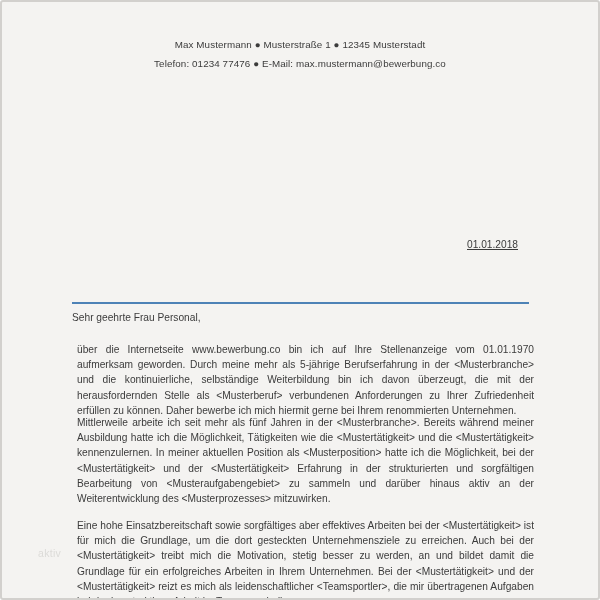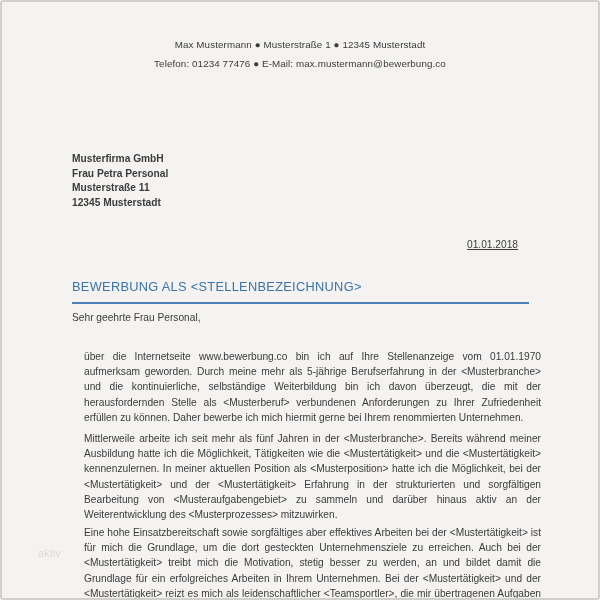--- a/index.html
+++ b/index.html
@@ -70,58 +70,51 @@
     top: 310px;
     left: 70px;
     margin: 0;
     font-size: 10.2px;
     text-align: center;
   }
   .para {
     position: absolute;
     left: 70px;
     width: 457px;
-    margin: 12px;
+    margin: 5px;
     font-size: 10.2px;
     line-height: 15.2px;
     text-align: justify;
     hyphens: none;
   }
   .p1 { top: 335px; }
-  .p2 { top: 417px; }
+  .p2 { top: 408px; }
   .p3 { top: 511px; }
   .watermark {
     position: absolute;
     top: 545px;
     left: 36px;
     font-size: 10.5px;
     color: var(--watermark, #dcdbd8);
     letter-spacing: 0.3px;
   }
 </style>
 </head>
 <body>
 
 <div class="page">
 
   <header class="sender">
     <p>Max Mustermann ● Musterstraße 1 ● 12345 Musterstadt</p>
     <p>Telefon: 01234 77476 ● E-Mail: max.mustermann@bewerbung.co</p>
   </header>
 
-  <div class="recipient">
-    <div>Musterfirma GmbH</div>
-    <div>Frau Petra Personal</div>
-    <div>Musterstraße 11</div>
-    <div>12345 Musterstadt</div>
-  </div>
 
   <div class="date">01.01.2018</div>
 
-  <h1 class="subject">BEWERBUNG ALS &lt;STELLENBEZEICHNUNG&gt;</h1>
   <div class="rule"></div>
 
   <p class="salutation">Sehr geehrte Frau Personal,</p>
 
   <p class="para p1">über die Internetseite www.bewerbung.co bin ich auf Ihre Stellenanzeige vom 01.01.1970 aufmerksam geworden. Durch meine mehr als 5-jährige Berufserfahrung in der &lt;Musterbranche&gt; und die kontinuierliche, selbständige Weiterbildung bin ich davon überzeugt, die mit der herausfordernden Stelle als &lt;Musterberuf&gt; verbundenen Anforderungen zu Ihrer Zufriedenheit erfüllen zu können. Daher bewerbe ich mich hiermit gerne bei Ihrem renommierten Unternehmen.</p>
   <p class="para p2">Mittlerweile arbeite ich seit mehr als fünf Jahren in der &lt;Musterbranche&gt;. Bereits während meiner Ausbildung hatte ich die Möglichkeit, Tätigkeiten wie die &lt;Mustertätigkeit&gt; und die &lt;Mustertätigkeit&gt; kennenzulernen. In meiner aktuellen Position als &lt;Musterposition&gt; hatte ich die Möglichkeit, bei der &lt;Mustertätigkeit&gt; und der &lt;Mustertätigkeit&gt; Erfahrung in der strukturierten und sorgfältigen Bearbeitung von &lt;Musteraufgabengebiet&gt; zu sammeln und darüber hinaus aktiv an der Weiterentwicklung des &lt;Musterprozesses&gt; mitzuwirken.</p>
   <p class="para p3">Eine hohe Einsatzbereitschaft sowie sorgfältiges aber effektives Arbeiten bei der &lt;Mustertätigkeit&gt; ist für mich die Grundlage, um die dort gesteckten Unternehmensziele zu erreichen. Auch bei der &lt;Mustertätigkeit&gt; treibt mich die Motivation, stetig besser zu werden, an und bildet damit die Grundlage für ein erfolgreiches Arbeiten in Ihrem Unternehmen. Bei der &lt;Mustertätigkeit&gt; und der &lt;Mustertätigkeit&gt; reizt es mich als leidenschaftlicher &lt;Teamsportler&gt;, die mir übertragenen Aufgaben bei der konstruktiven Arbeit im Team zu erledigen.</p>
 
   <span class="watermark">aktiv</span>
 

